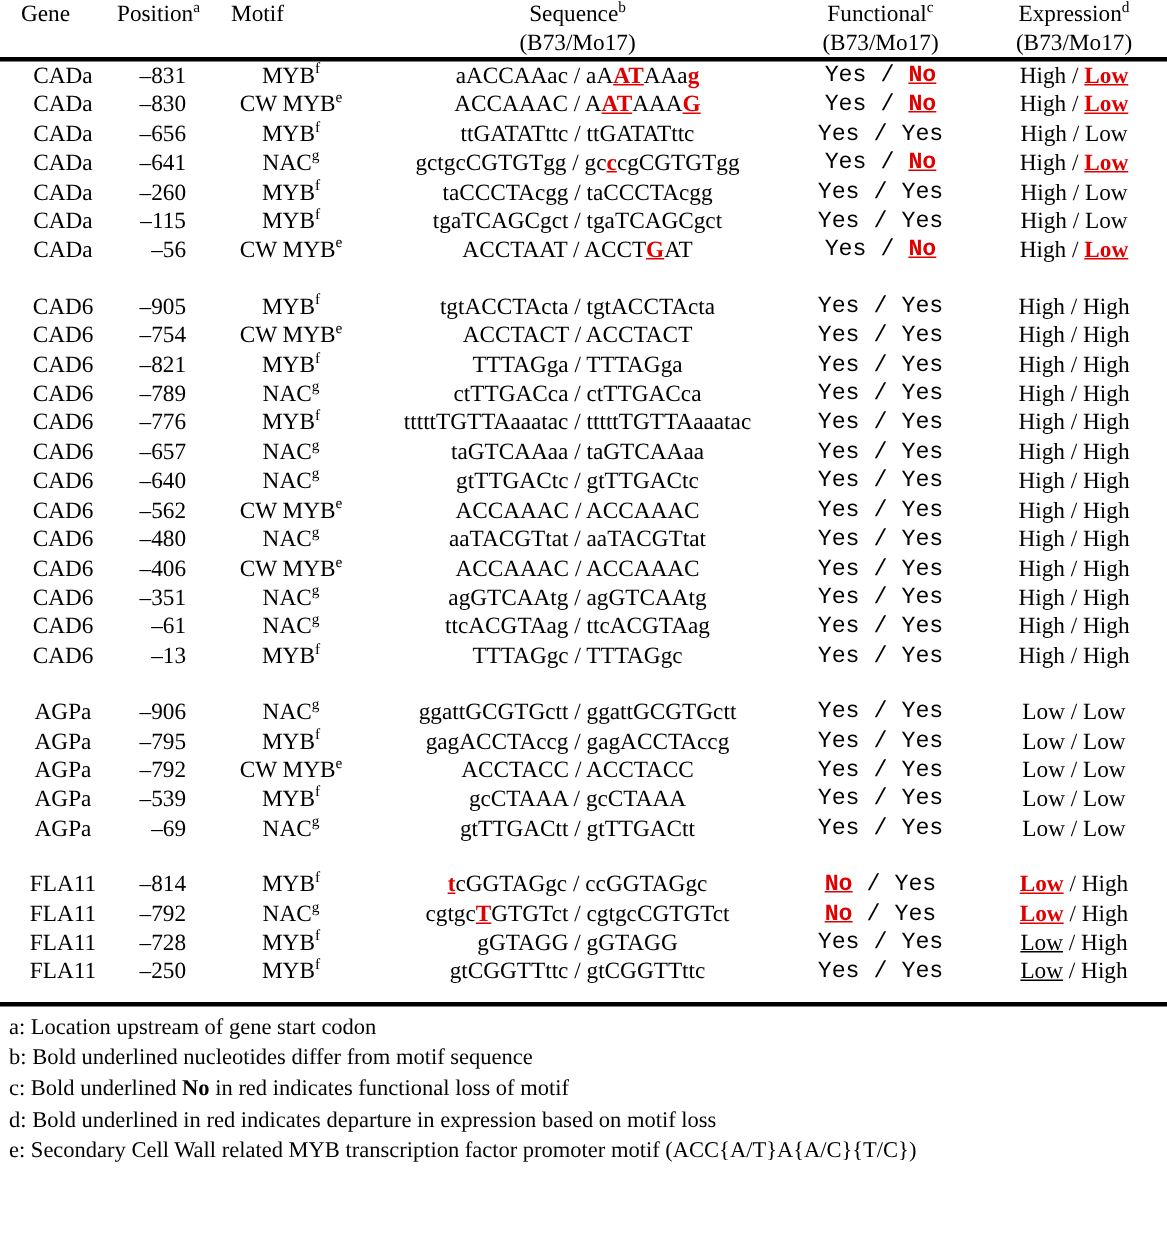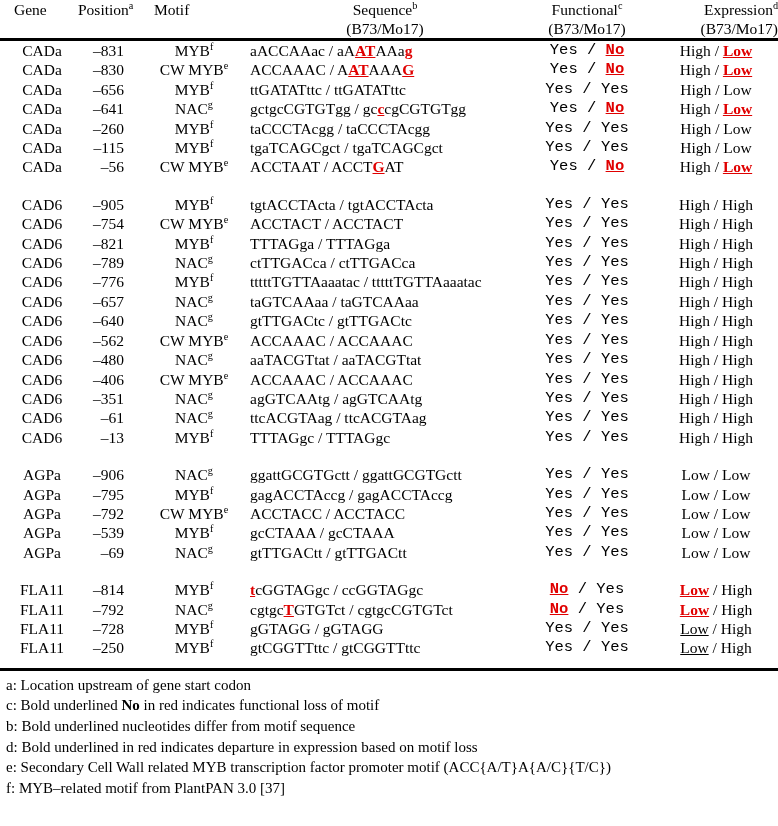--- a/index.html
+++ b/index.html
@@ -44,21 +44,21 @@
     font-size: 15.5px;
     padding: 0 0 0 0;
     vertical-align: top;
     line-height: 19px;
   }
   th.h-gene  { text-align: left;   padding-left: 14px; }
   th.h-pos   { text-align: left;   padding-left: 8px; margin-top: 16px; }
   th.h-motif { text-align: left;   padding-left: 16px; }
   th.h-seq   { text-align: center; }
   th.h-func  { text-align: center; }
-  th.h-expr  { text-align: right; }
+  th.h-expr  { text-align: center; }
 
   .hdr-line2 { display: block; }
 
   sup {
     font-size: 0.66em;
     vertical-align: super;
     line-height: 0;
   }
 
   
@@ -79,21 +79,21 @@
   tbody td {
     padding: 0;
     line-height: 19.4px;
     height: 19.4px;
     font-size: 15.5px;
     white-space: nowrap;
   }
   td.d-gene  { text-align: center;  padding-left: 14px; }
   td.d-pos   { text-align: right; padding-right: 14px; }
   td.d-motif { text-align: center; }
-  td.d-seq   { text-align: left; margin-top: 40px; }
+  td.d-seq   { text-align: center; margin-top: 40px; }
   td.d-func  { text-align: center; font-family: Liberation Mono, monospace; }
   td.d-expr  { text-align: center; }
 
   tr.spacer td {
     height: 18px;
     line-height: 18px;
     padding: 0;
     font-size: 0;
   }
   tr.spacer-small td {
@@ -407,20 +407,19 @@
         <td colspan="6"></td>
       </tr>
       <tr class="rule-row">
         <td colspan="6" class="rule-thick"></td>
       </tr>
     </tfoot>
   </table>
 
   <div id="footnotes">
       <div class="fn"><span>a: Location upstream of gene start codon</span></div>
+      <div class="fn"><span>b: Bold underlined nucleotides differ from motif sequence</span></div>
       <div class="fn"><span>c: Bold underlined </span><b>No</b><span> in red indicates functional loss of motif</span></div>
-      <div class="fn"><span>b: Bold underlined nucleotides differ from motif sequence</span></div>
       <div class="fn"><span>d: Bold underlined in red indicates departure in expression based on motif loss</span></div>
       <div class="fn"><span>e: Secondary Cell Wall related MYB transcription factor promoter motif (ACC{A/T}A{A/C}{T/C})</span></div>
-      <div class="fn"><span>f: MYB–related motif from PlantPAN 3.0 [37]</span></div>
     </div>
 
 </div>
 
 </body></html>

